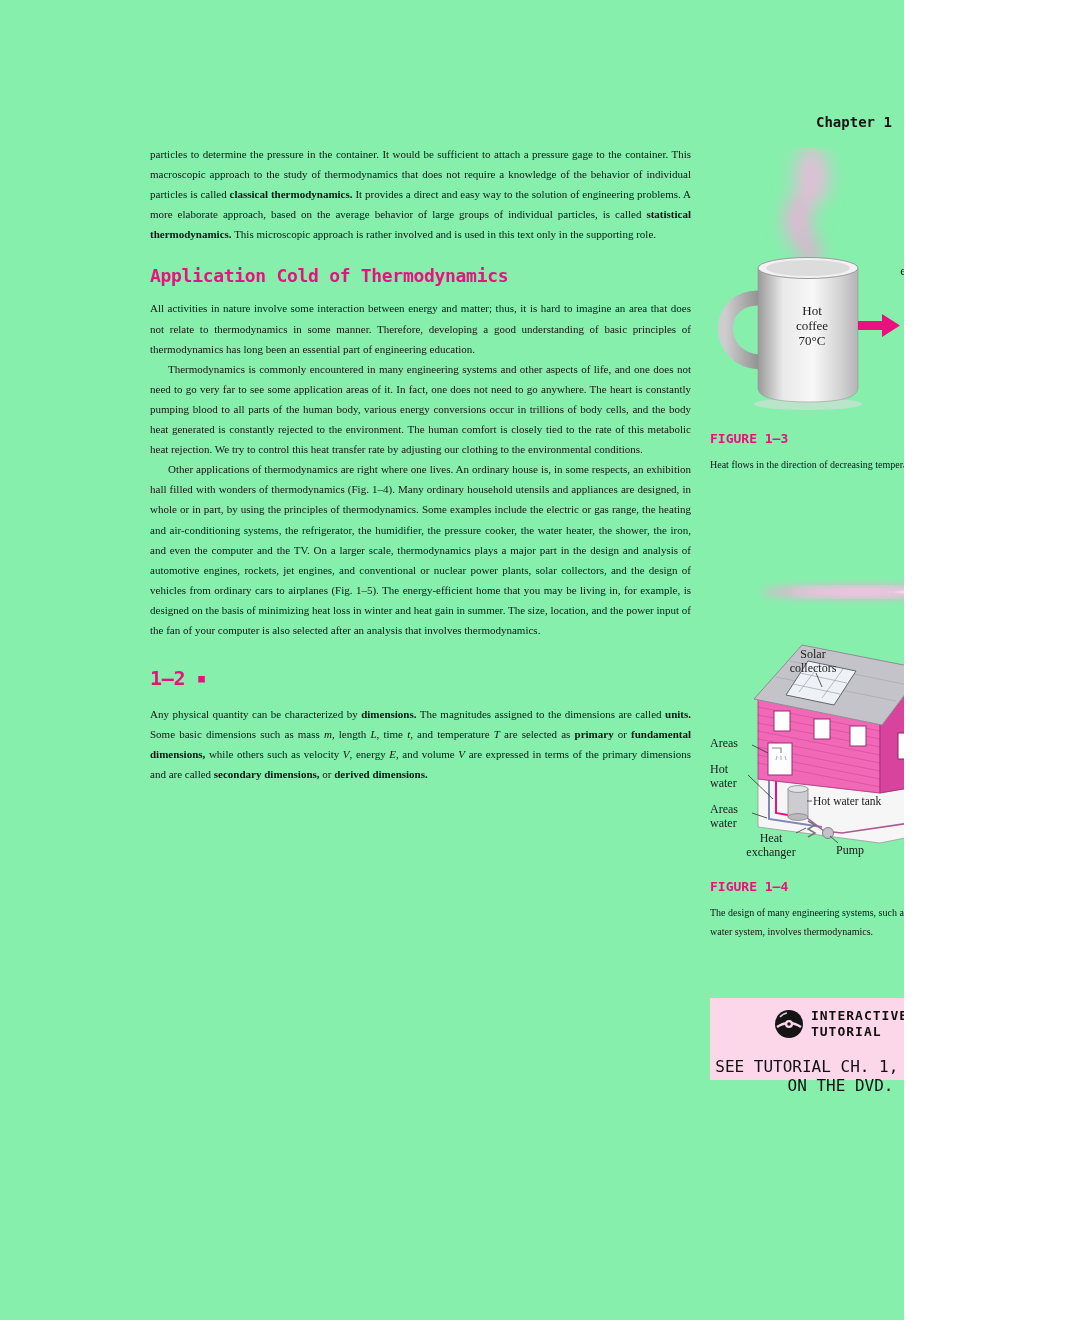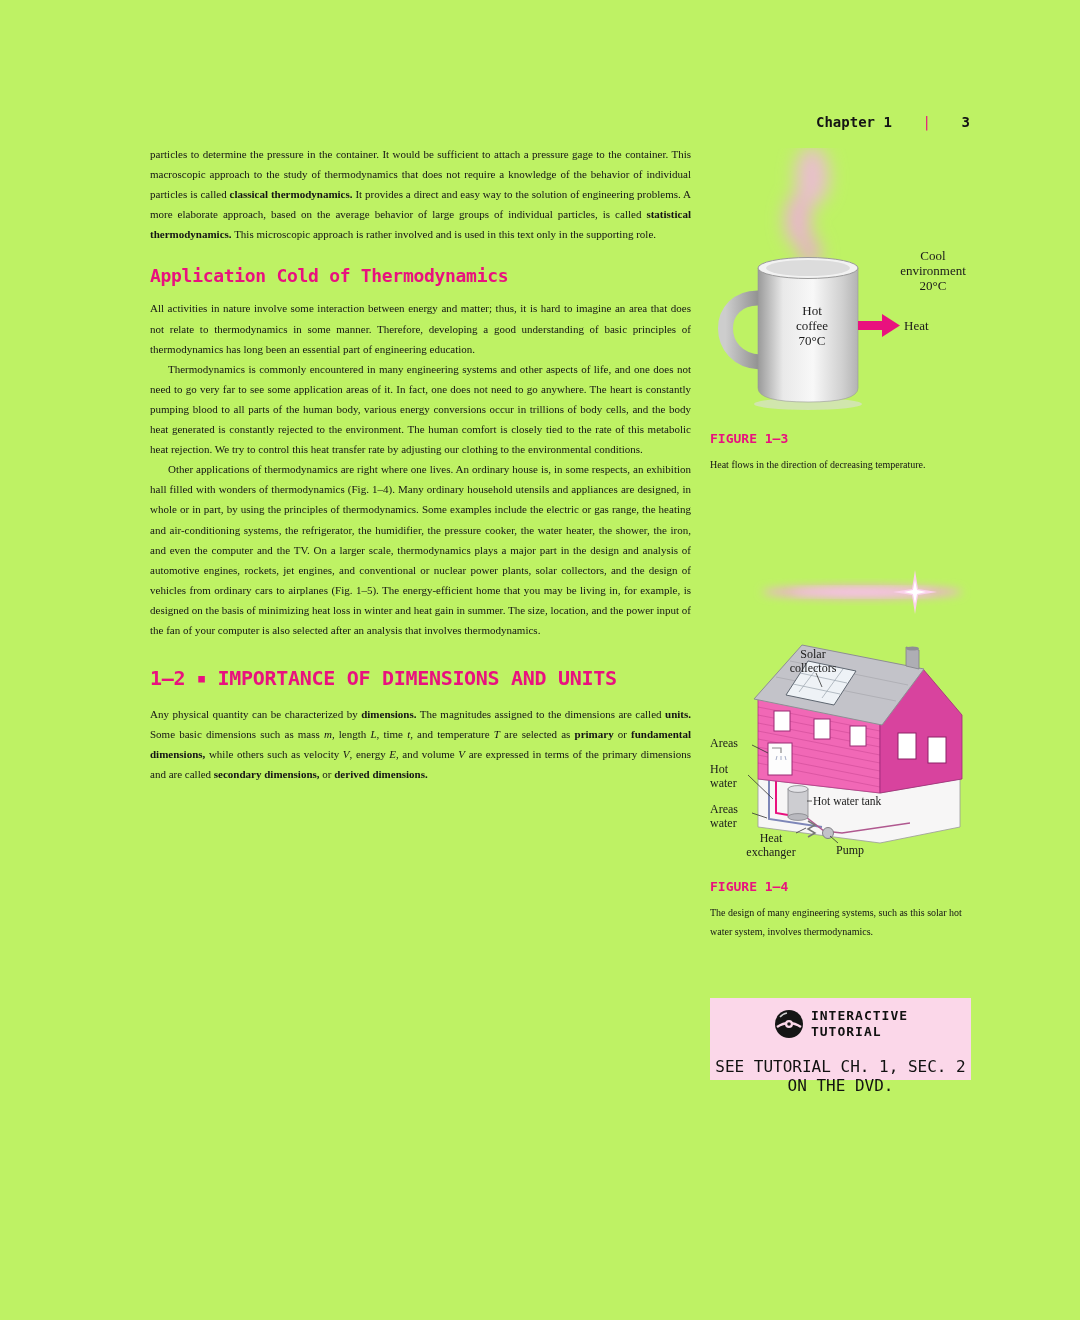--- a/index.html
+++ b/index.html
@@ -1,17 +1,17 @@
 <!DOCTYPE html>
 <html><head>
 <meta charset="utf-8">
 <style>
   html,body{margin:0;padding:0;}
   body{width:1080px;height:1320px;background:#ffffff;font-family:"Liberation Serif",serif;color:#141414;}
-  .page{position:relative;width:1080px;height:1320px;background:#bef264;overflow:hidden;}
+  .page{position:relative;width:904px;height:1320px;background:#86efac;overflow:hidden;}
   .b{font-weight:bold;}
   .i{font-style:italic;}
 
   
   .header{position:absolute;left:816px;top:114px;width:154px;display:flex;align-items:baseline;justify-content:space-between;
           font-family:"DejaVu Sans Mono",monospace;font-weight:bold;font-size:14px;}
   .header .sep{color:#e9117e;font-weight:normal;}
 
   
   .main{position:absolute;left:150px;top:144px;width:541px;}
@@ -57,21 +57,20 @@
 
     <h2 class="h-app">Application Cold of Thermodynamics</h2>
 
     <p class="para"><span>All activities in nature involve some interaction between energy and matter; thus, it is hard to imagine an area that does not relate to thermodynamics in some manner. Therefore, developing a good understanding of basic principles of thermodynamics has long been an essential part of engineering education.</span></p>
     <p class="para indent"><span>Thermodynamics is commonly encountered in many engineering systems and other aspects of life, and one does not need to go very far to see some application areas of it. In fact, one does not need to go anywhere. The heart is constantly pumping blood to all parts of the human body, various energy conversions occur in trillions of body cells, and the body heat generated is constantly rejected to the environment. The human comfort is closely tied to the rate of this metabolic heat rejection. We try to control this heat transfer rate by adjusting our clothing to the environmental conditions.</span></p>
     <p class="para indent"><span>Other applications of thermodynamics are right where one lives. An ordinary house is, in some respects, an exhibition hall filled with wonders of thermodynamics (Fig. 1–4). Many ordinary household utensils and appliances are designed, in whole or in part, by using the principles of thermodynamics. Some examples include the electric or gas range, the heating and air-conditioning systems, the refrigerator, the humidifier, the pressure cooker, the water heater, the shower, the iron, and even the computer and the TV. On a larger scale, thermodynamics plays a major part in the design and analysis of automotive engines, rockets, jet engines, and conventional or nuclear power plants, solar collectors, and the design of vehicles from ordinary cars to airplanes (Fig. 1–5). The energy-efficient home that you may be living in, for example, is designed on the basis of minimizing heat loss in winter and heat gain in summer. The size, location, and the power input of the fan of your computer is also selected after an analysis that involves thermodynamics.</span></p>
 
     <h2 class="h-dims">
       <span>1–2</span>
       <span class="bullet">■</span>
-      <span>IMPORTANCE OF DIMENSIONS AND UNITS</span>
     </h2>
 
     <p class="para"><span>Any physical quantity can be characterized by </span><span class="b">dimensions.</span><span> The magnitudes assigned to the dimensions are called </span><span class="b">units.</span><span> Some basic dimensions such as mass </span><span class="i">m</span><span>, length </span><span class="i">L</span><span>, time </span><span class="i">t</span><span>, and temperature </span><span class="i">T</span><span> are selected as </span><span class="b">primary</span><span> or </span><span class="b">fundamental dimensions,</span><span> while others such as velocity </span><span class="i">V</span><span>, energy </span><span class="i">E</span><span>, and volume </span><span class="i">V</span><span> are expressed in terms of the primary dimensions and are called </span><span class="b">secondary dimensions,</span><span> or </span><span class="b">derived dimensions.</span></p>
   </div>
 
   <div class="fig fig3">
     <svg viewBox="0 0 261 280" width="261" height="280">
       <defs>
         <linearGradient id="mugGrad" x1="0" y1="0" x2="1" y2="0">
           <stop offset="0" stop-color="#9a9a9a"></stop>

